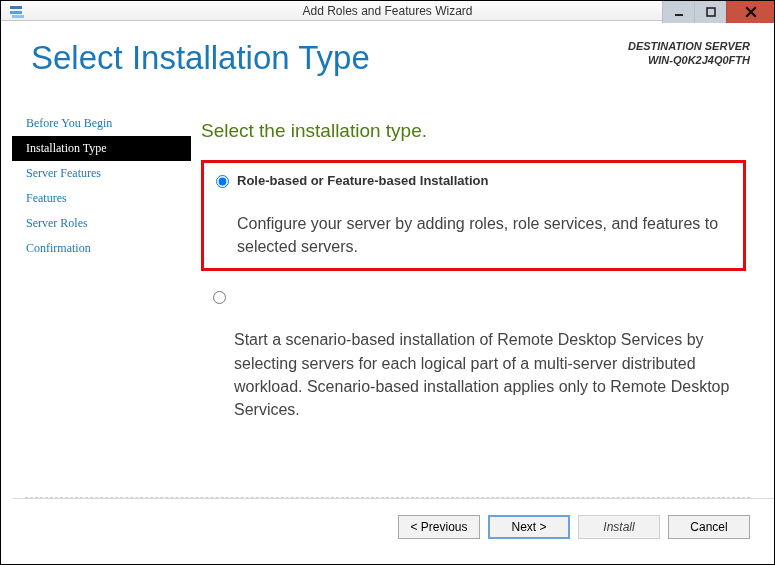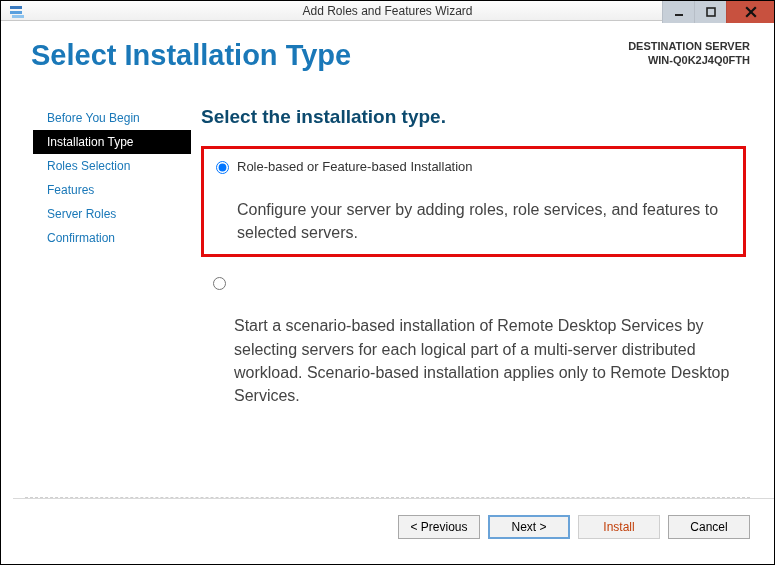--- a/index.html
+++ b/index.html
@@ -56,84 +56,87 @@
     height: calc(100% - 30px);
     position: relative;
   }
   .header-row {
     display:flex;
     justify-content: space-between;
     align-items: flex-start;
     padding: 0 24px 0 30px;
   }
   .page-title {
-    font-size: 29px;
-    font-weight: 700;
+    font-size: 33px;
+    font-weight: 400;
     color: #1a78b8;
   }
   .dest {
     text-align: right;
     font-size: 11px;
     color:#333;
     line-height: 1.3;
+    font-style: italic;
   }
   .dest-label { font-weight: bold; }
   .dest-name { font-weight: bold; }
   .body-row {
     display:flex;
     margin-top: 34px;
     height: 360px;
   }
   .sidebar {
     width: 190px;
     flex: none;
-    padding-left: 32px;
+    padding-left: 11px;
+    font-family: Liberation Serif, serif;
   }
   .nav-item {
     font-size: 12px;
     color: #1a78b8;
     padding: 5px 10px 5px 14px;
     cursor: pointer;
     margin-bottom: 0;
   }
   .nav-item.active {
     background: #000000;
     color: #fff;
   }
   .main {
     flex:1;
     padding-right: 28px;
     padding-left: 10px;
   }
   .main-heading {
     font-size: 19px;
-    font-weight: 700;
-    color: #0c4a6e;
+    font-weight: 400;
+    color: #4d7c0f;
     margin-bottom: 18px;
+    margin-top: 9px;
   }
   .option-block {
     padding: 10px 12px 10px 12px;
     margin-bottom: 8px;
   }
   .option-block.highlight {
     border: 3px solid #e30b0b;
   }
   .opt-row {
     display:flex;
     align-items: flex-start;
     gap: 8px;
   }
   .radio {
     margin-top: 2px;
     width:13px; height:13px;
     flex:none;
   }
   .opt-title {
     font-size: 13px;
-    font-weight: normal;
+    font-weight: bold;
     color:#333;
   }
   .opt-desc {
     font-size: 16px;
     color:#444;
     margin-top: 24px;
     margin-left: 21px;
     line-height: 1.45;
   }
   .footer {
@@ -154,23 +157,24 @@
     font-size: 12px;
     background: #f2f2f2;
     border: 1px solid #a8a8a8;
     cursor: pointer;
     padding: 0 10px;
   }
   .btn.default {
     border: 2px solid #6aa3d8;
   }
   .btn:disabled {
-    color:#c2410c;
+    color:#404040;
     border-color:#cfcfcf;
     cursor:default;
+    font-style:italic;
   }
   .dotted-bottom {
     position:absolute;
     left: 24px; right: 24px;
     bottom: 56px;
     border-top: 1px dashed #cfcfcf;
     height:0;
   }
 </style>
 </head>
@@ -212,21 +216,21 @@
     <div class="dest">
       <div class="dest-label">DESTINATION SERVER</div>
       <div class="dest-name">WIN-Q0K2J4Q0FTH</div>
     </div>
   </div>
 
   <div class="body-row">
     <div class="sidebar">
       <div class="nav-item">Before You Begin</div>
       <div class="nav-item active">Installation Type</div>
-      <div class="nav-item">Roles Selection</div>
+      <div class="nav-item">Server Features</div>
       <div class="nav-item">Features</div>
       <div class="nav-item">Server Roles</div>
       <div class="nav-item">Confirmation</div>
     </div>
 
     <div class="main">
       <div class="main-heading">Select the installation type.</div>
 
       <div class="option-block highlight">
         <div class="opt-row">

